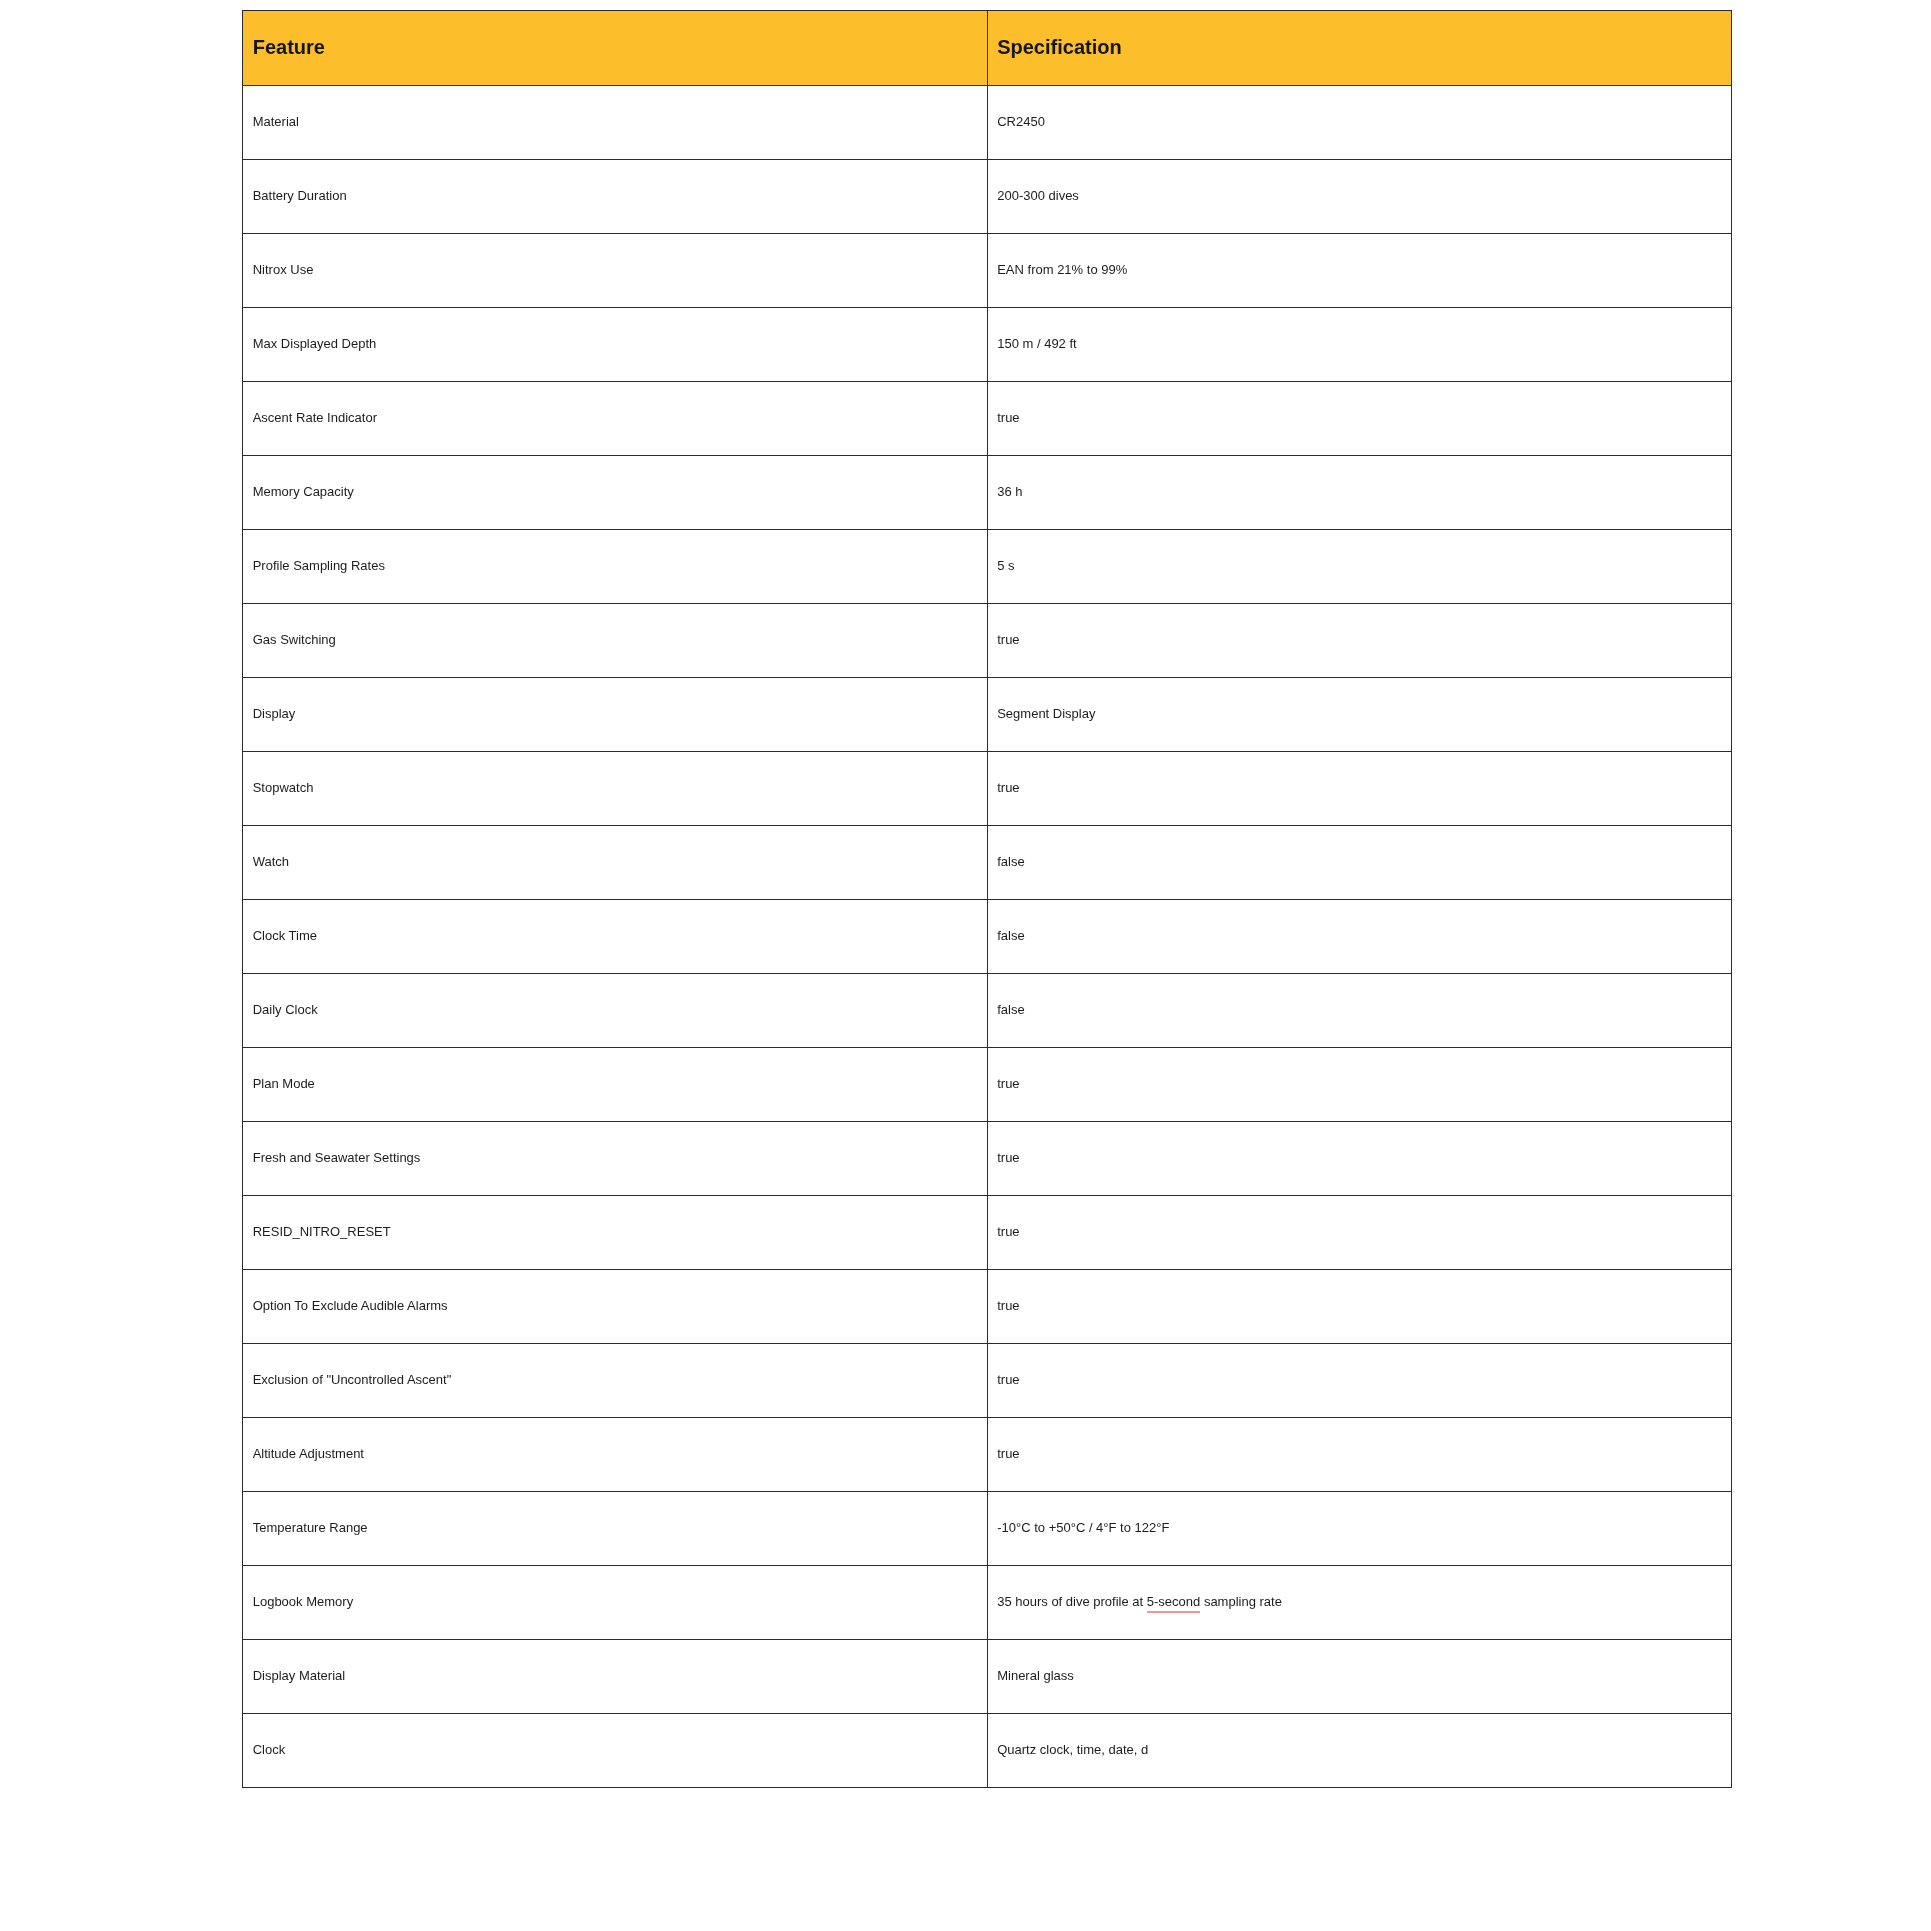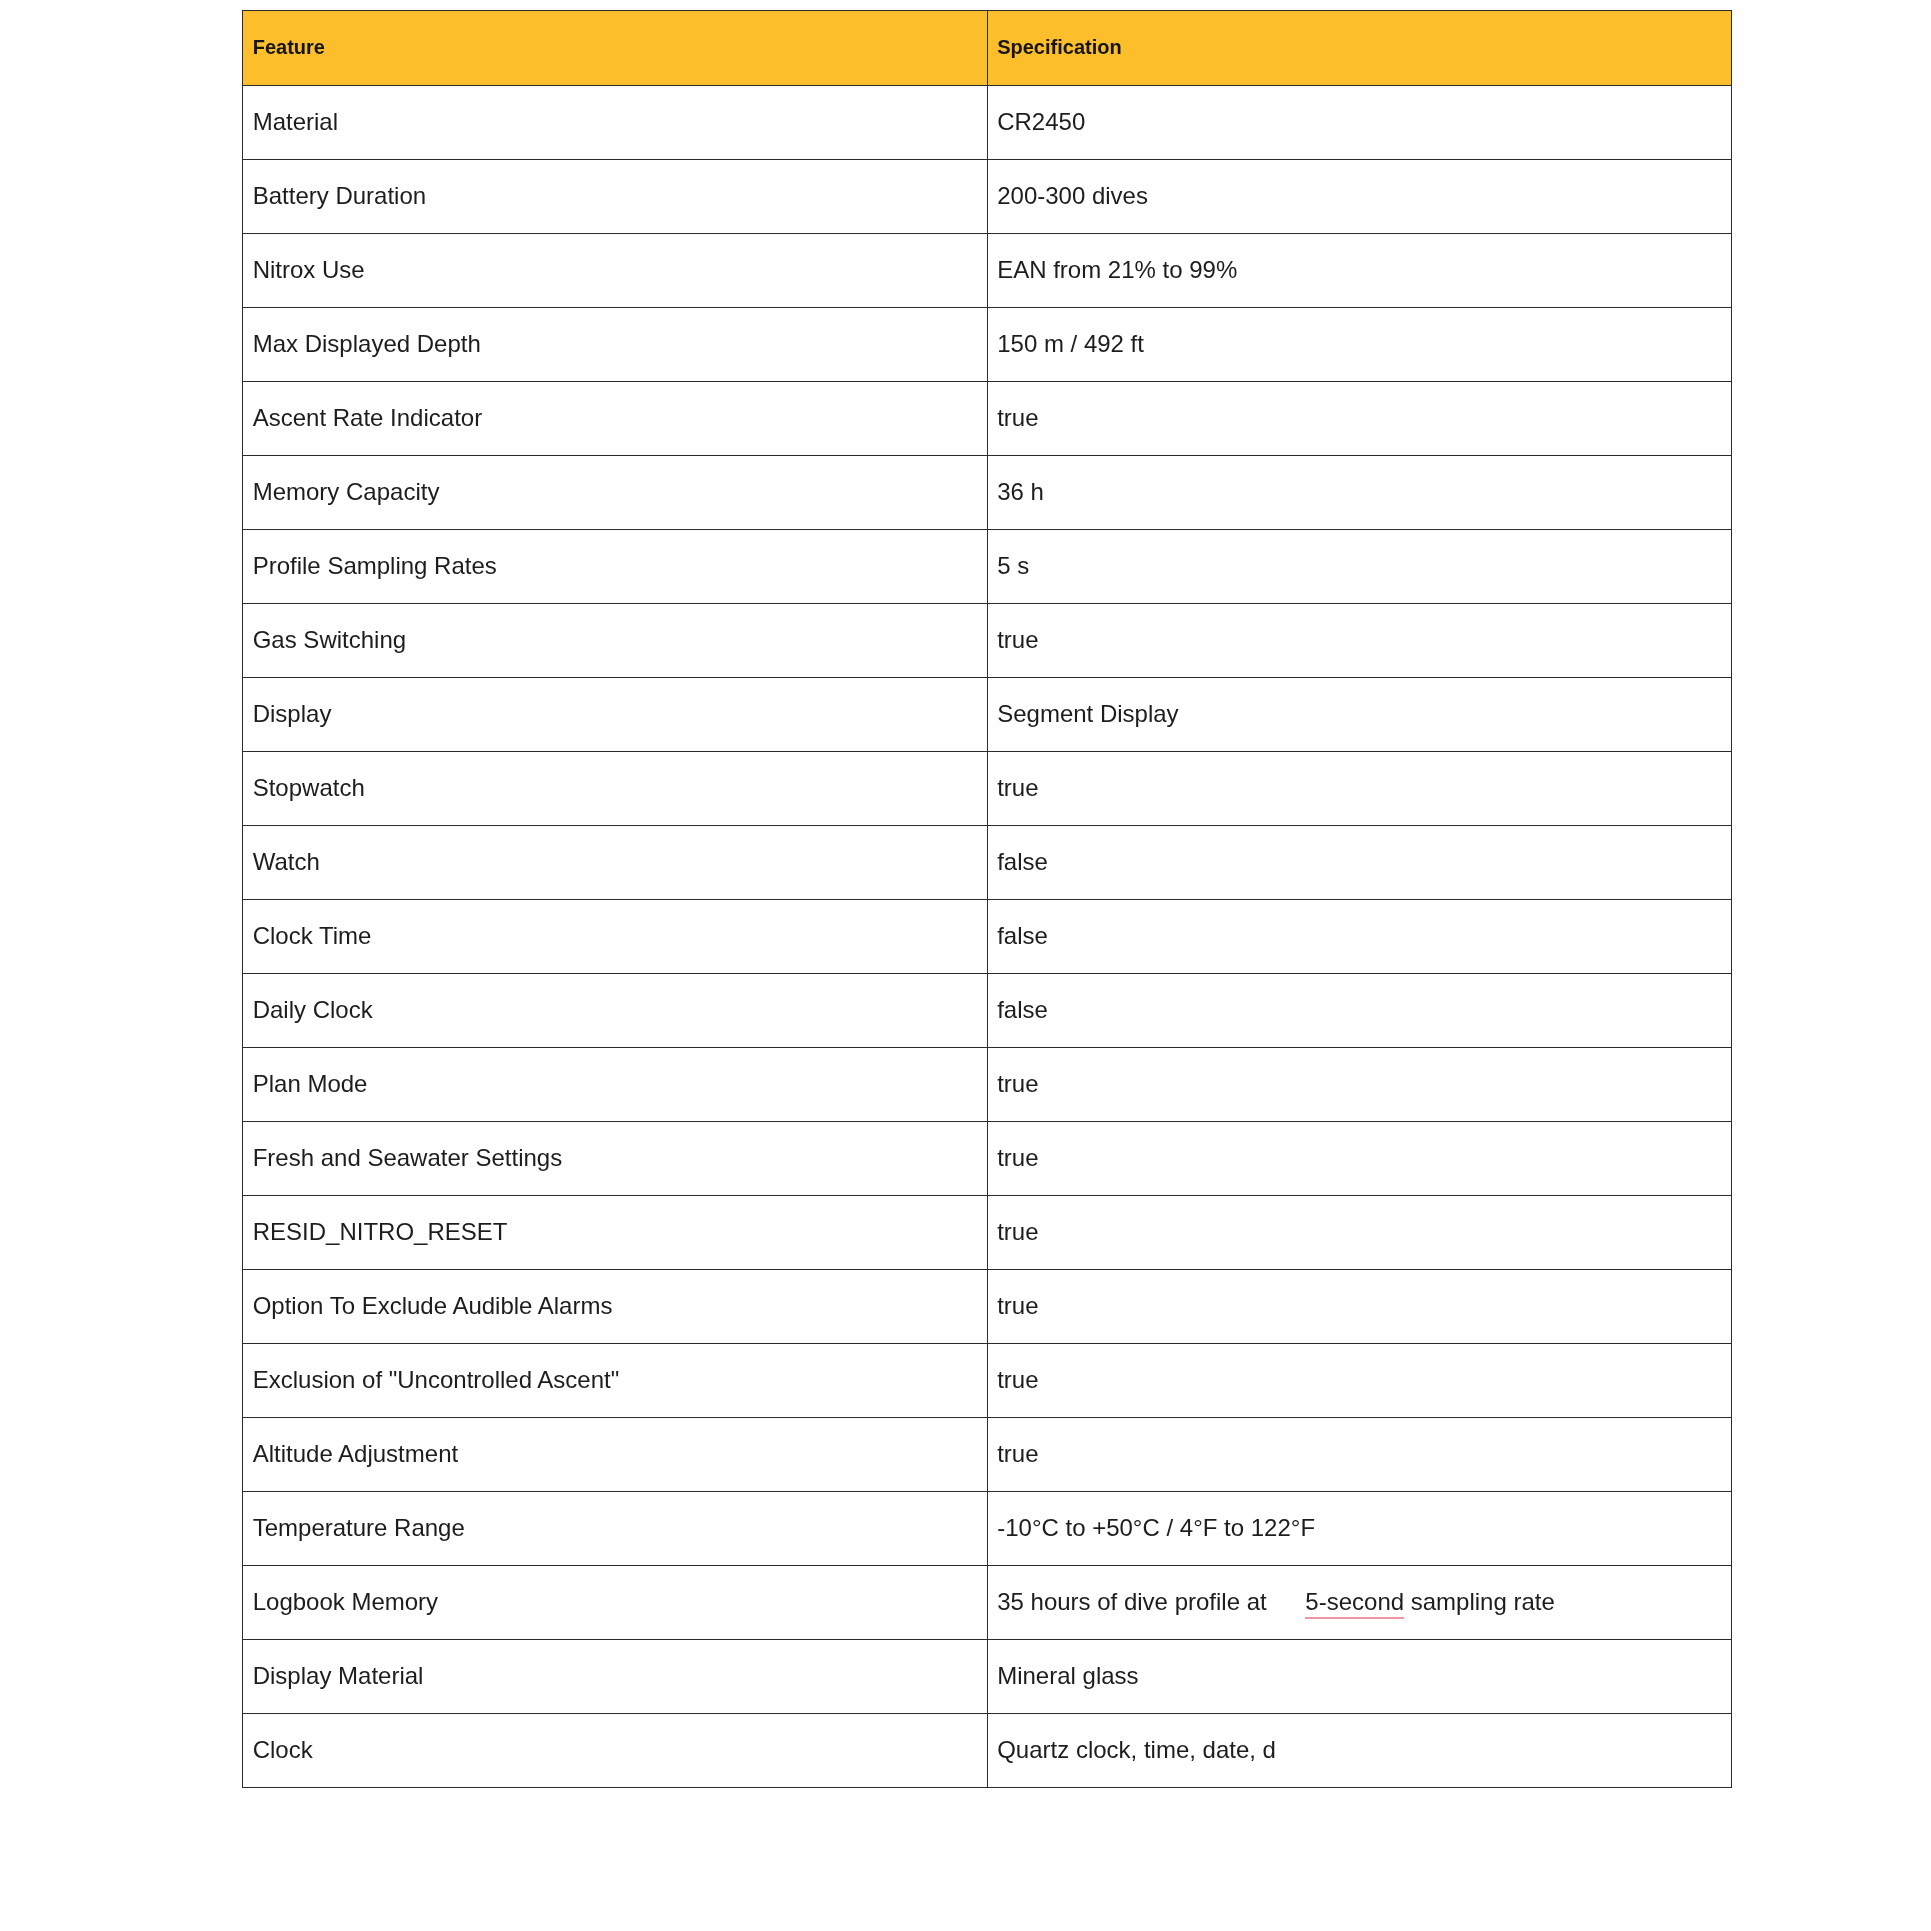--- a/index.html
+++ b/index.html
@@ -27,41 +27,40 @@
     width: 100%;
     border-collapse: collapse;
     table-layout: fixed;
   }
   table.spec-table th,
   table.spec-table td {
     border: 1.9px solid var(--border-color);
     padding: 0 0 0 9.7px;
     vertical-align: middle;
     text-align: left;
-    font-size: 24px;
+    font-size: 13px;
     line-height: 1.25;
     overflow: hidden;
     white-space: nowrap;
   }
   table.spec-table thead th {
     background: var(--header-bg);
     font-weight: bold;
     font-size: 20px;
     color: #151515;
     height: 75px;
     margin-left: 17px;
   }
   table.spec-table tbody td {
     background: #ffffff;
     height: 74px;
   }
   .u-pink {
     border-bottom: 2.9px solid var(--underline-color);
     padding-bottom: 1.9px;
-    margin-left: 32px;
   }
 </style>
 </head>
 <body>
 
 <div class="table-wrap">
   <table class="spec-table">
     <thead>
       <tr>
         <th>Feature</th>

